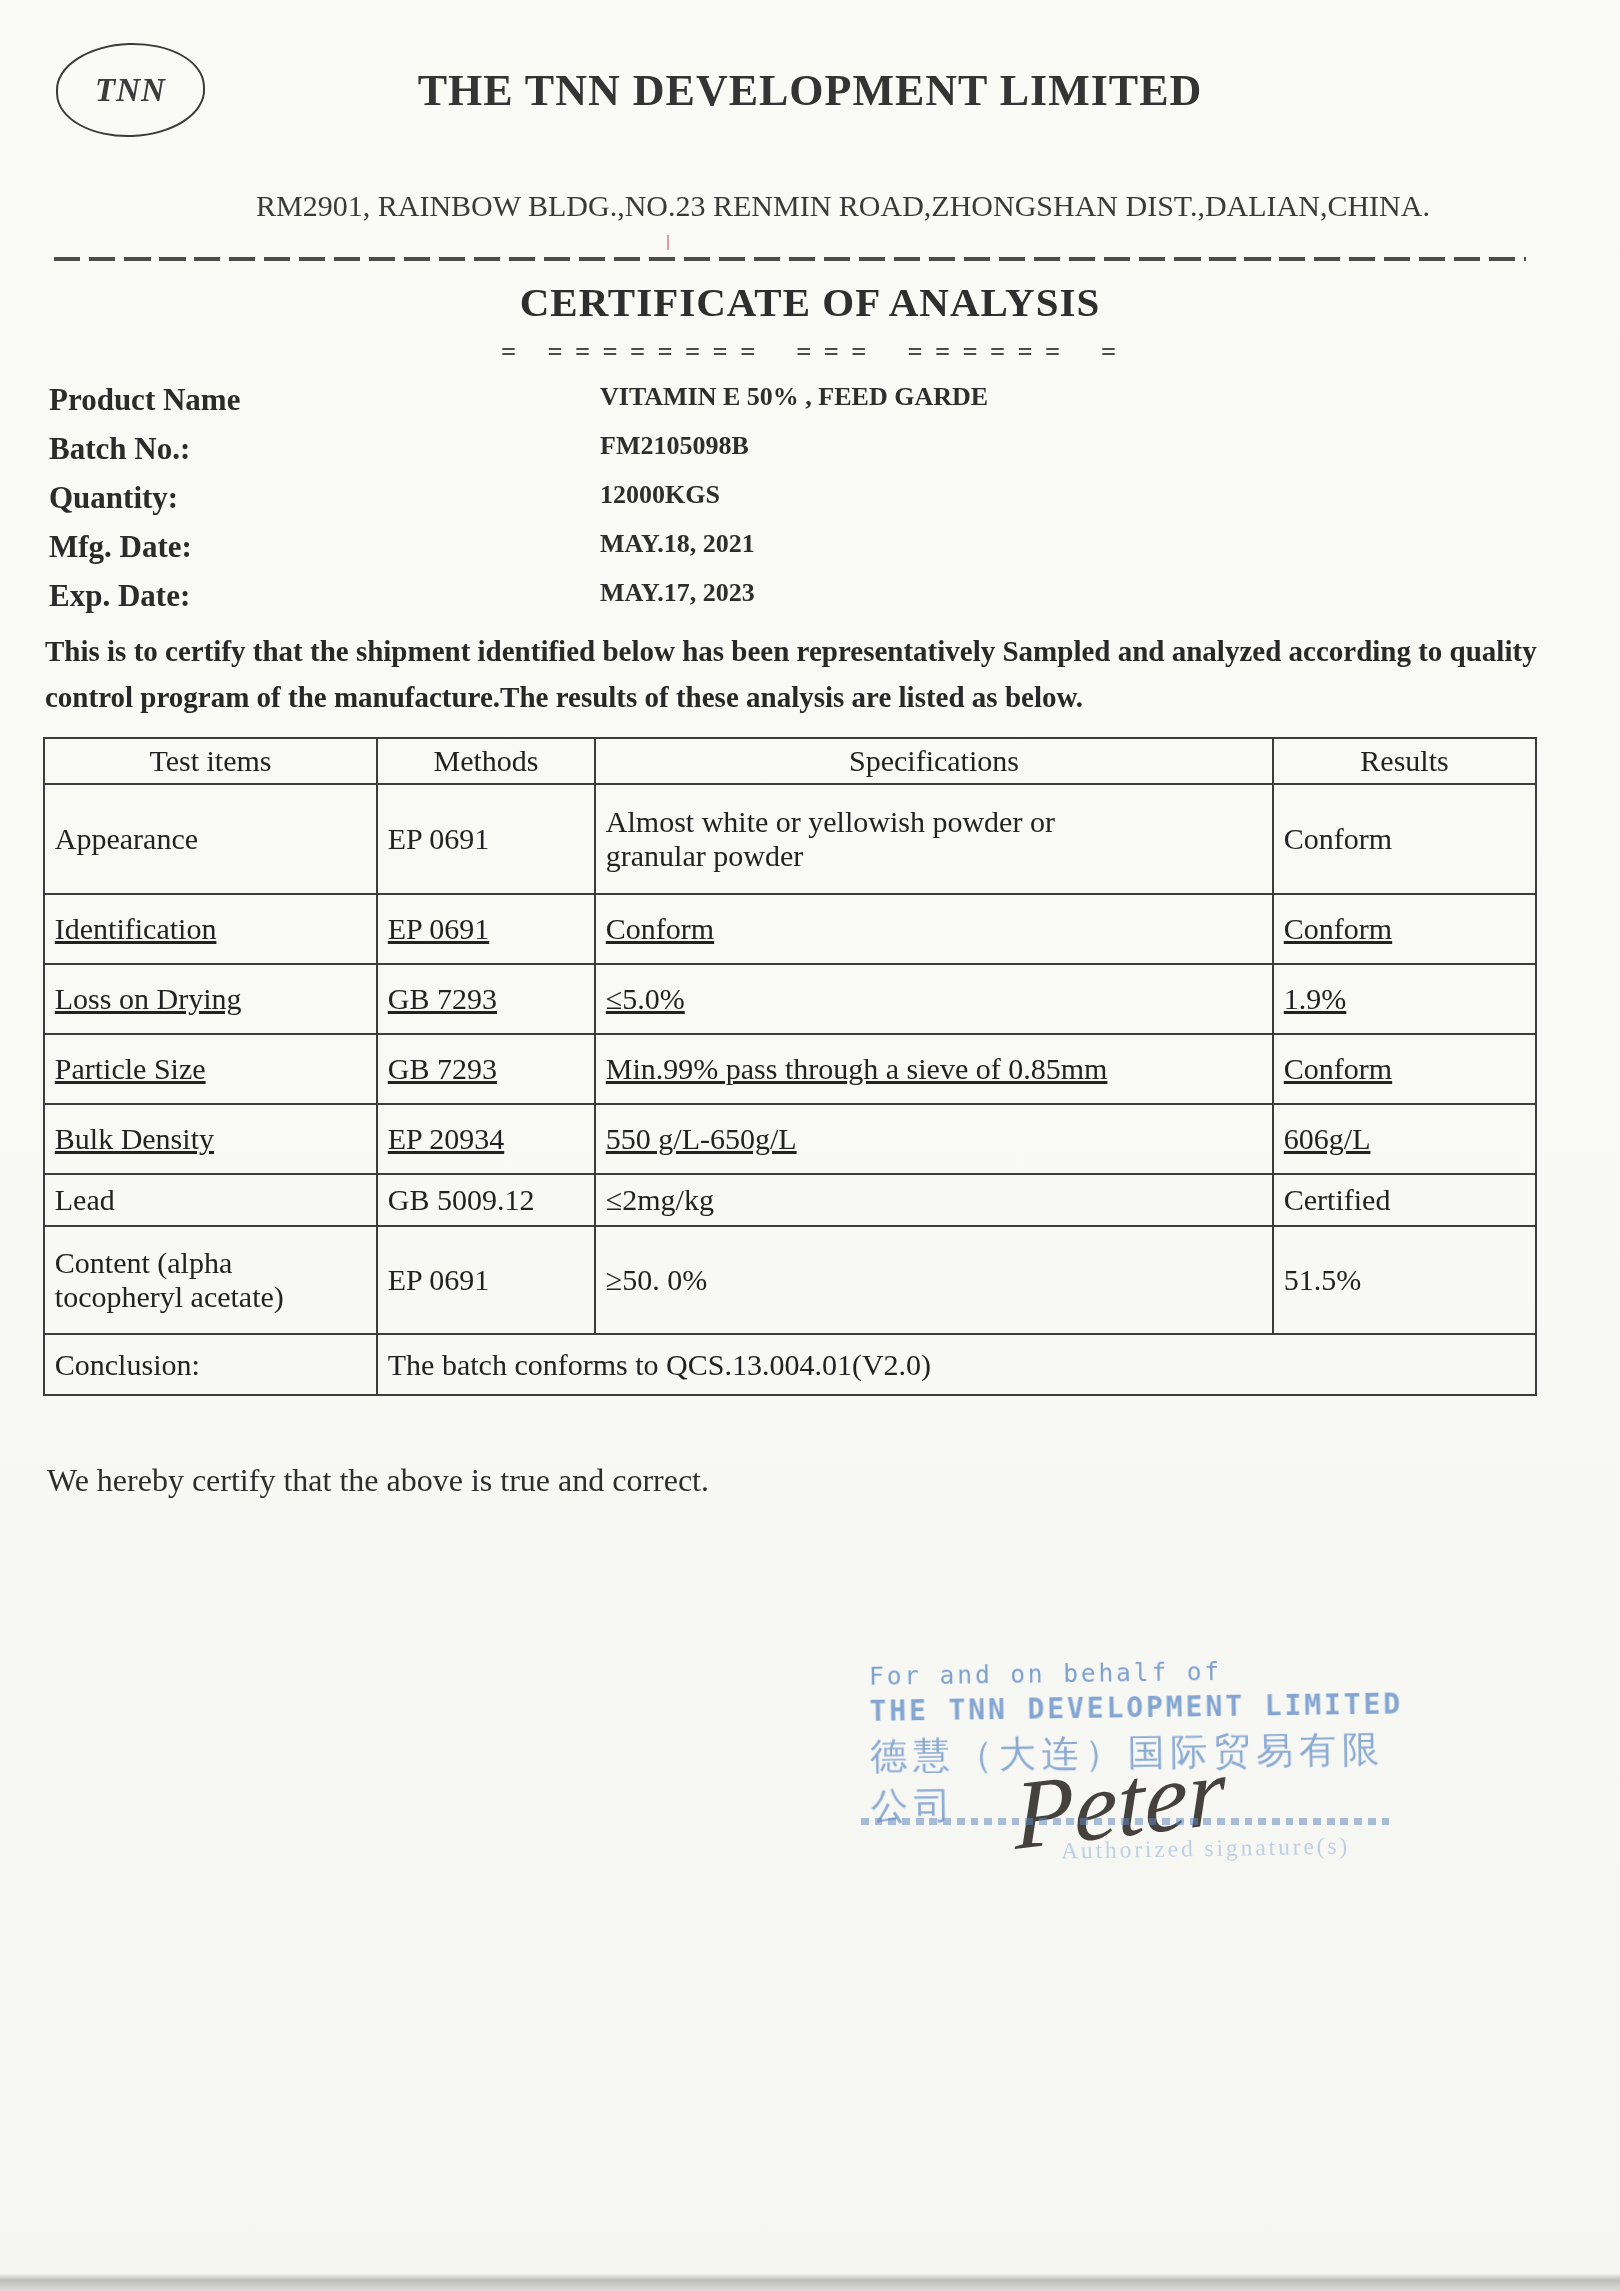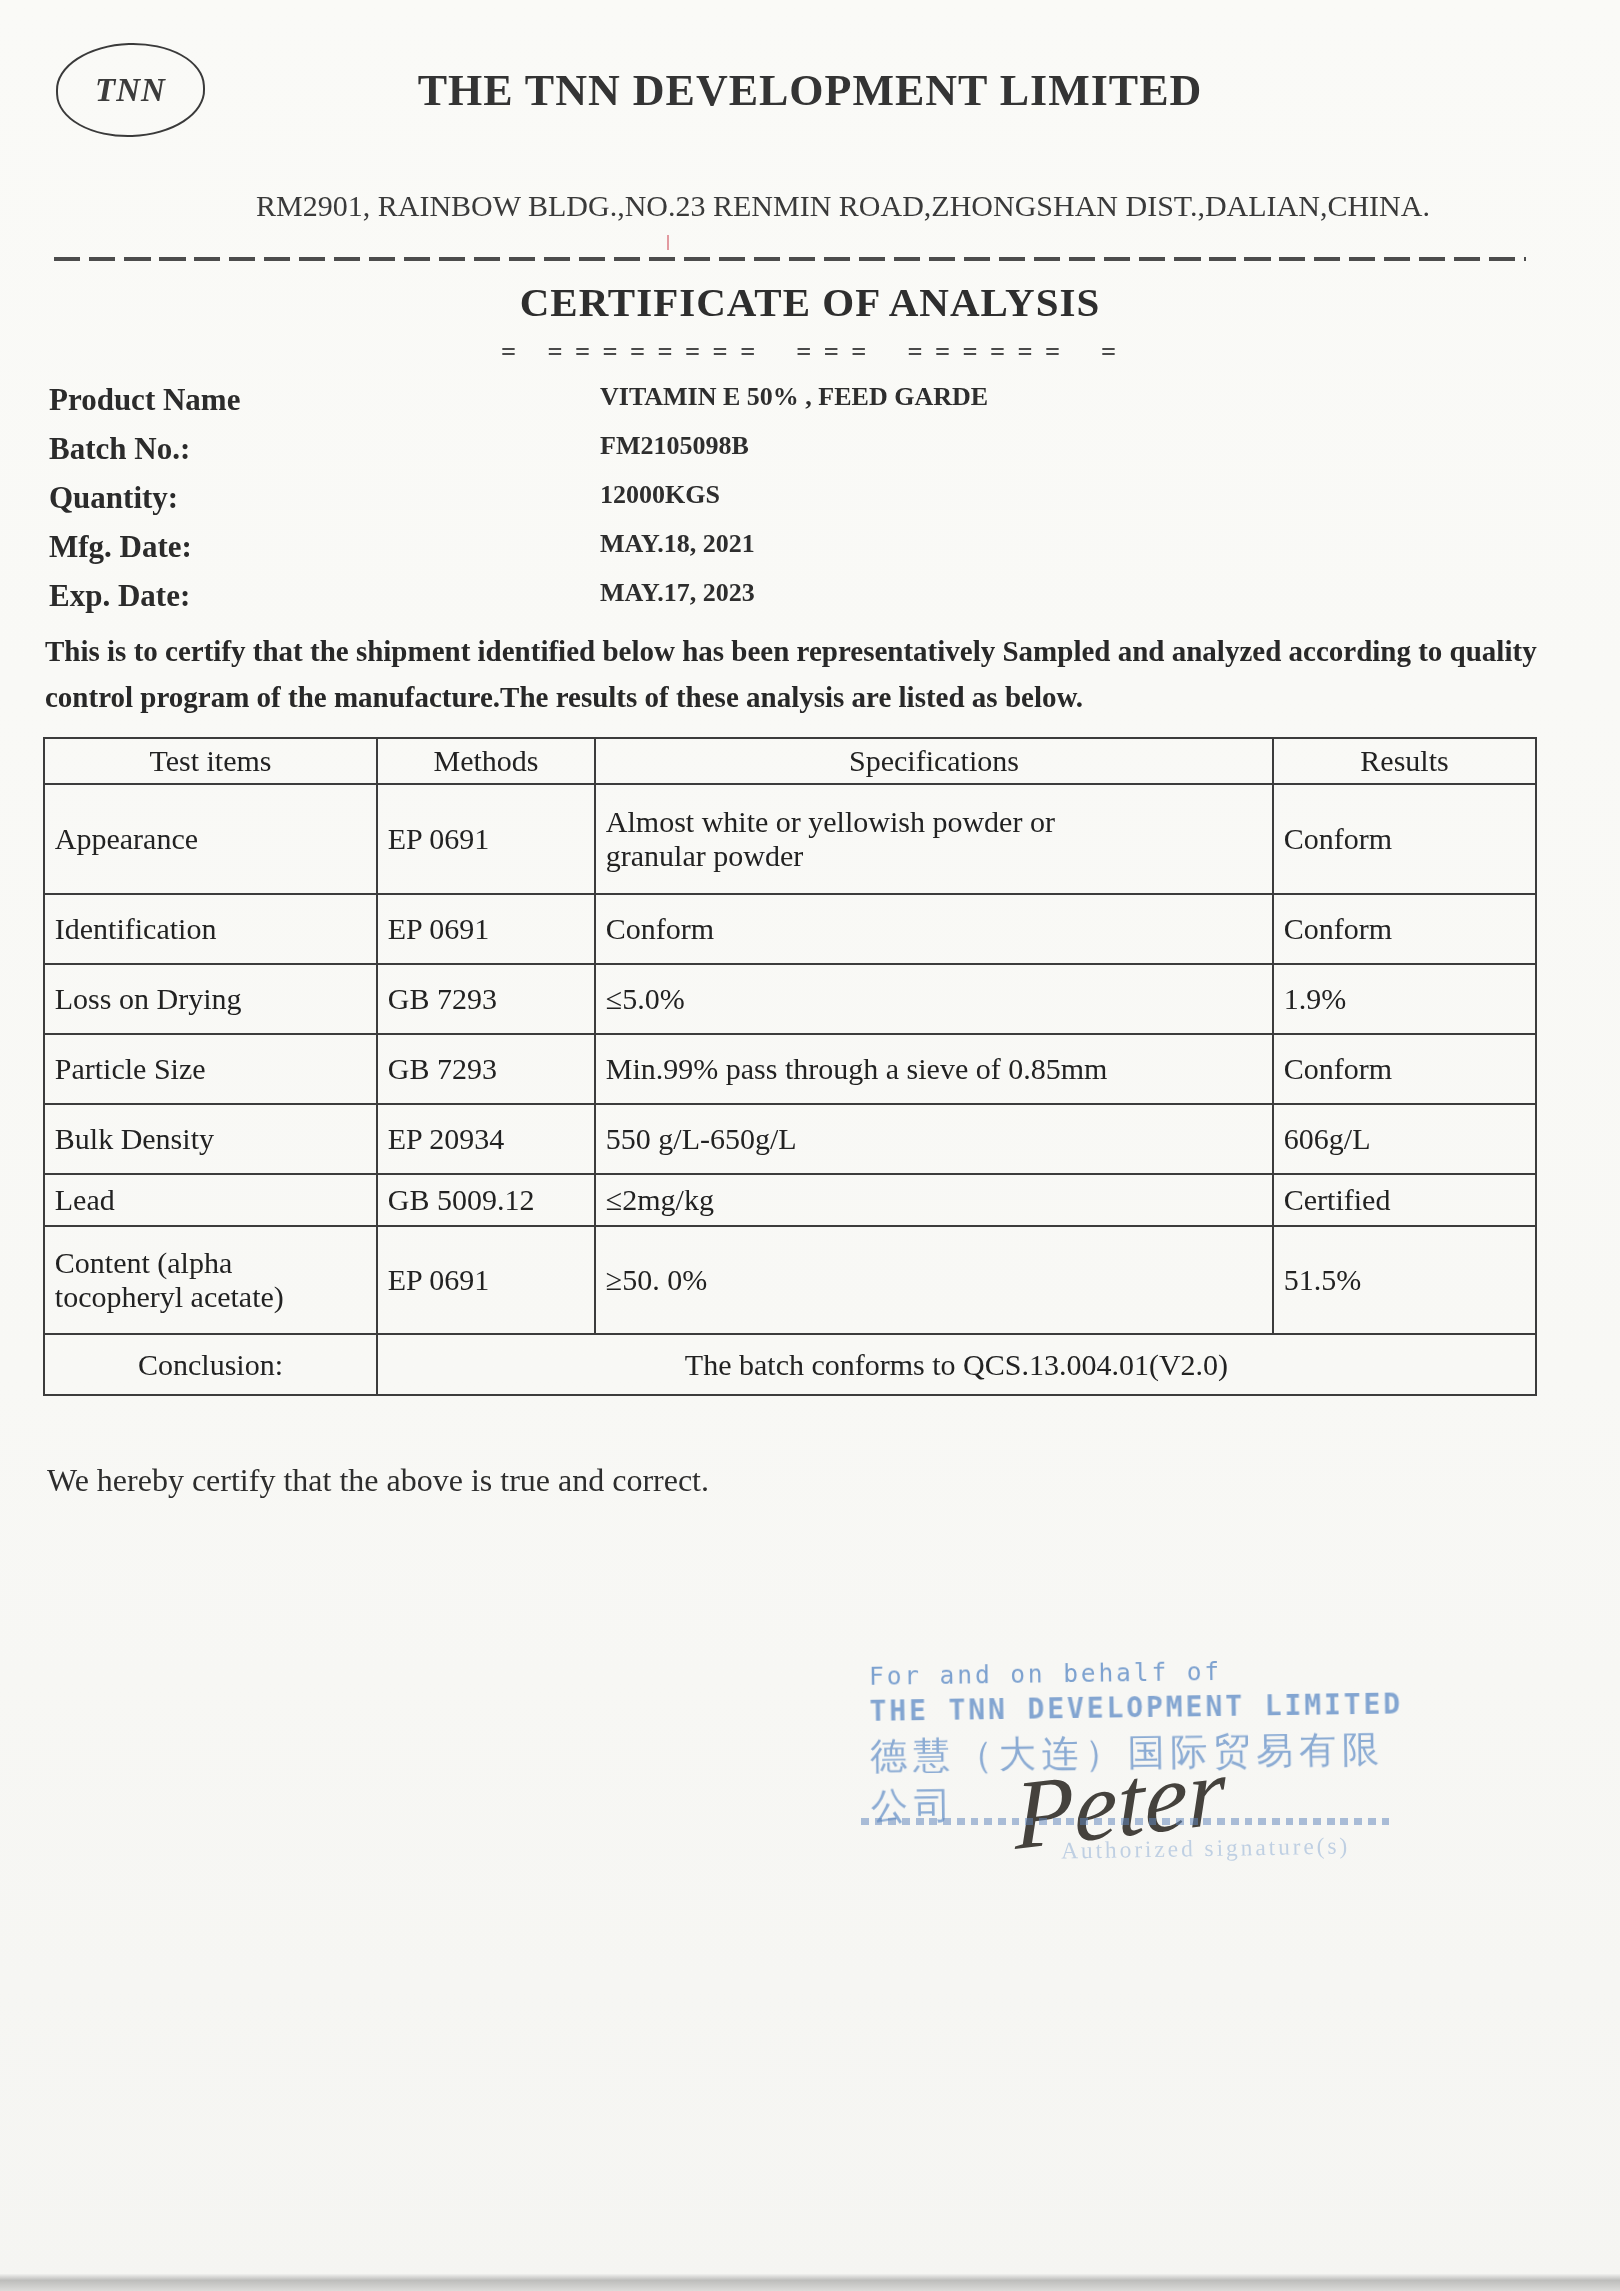--- a/index.html
+++ b/index.html
@@ -85,24 +85,24 @@
     font-size: 30px; font-weight: normal; color: #222;
     padding: 3.9px 9.8px;
     vertical-align: middle;
     text-align: left;
     overflow: hidden;
   }
   table.coa th { text-align: center; height: 46px; border-bottom-width: 2.9px; }
   col.c1 { width: 333px; } col.c2 { width: 218px; }
   col.c3 { width: 678px; } col.c4 { width: 263px; }
   tr.r-appearance td { height: 110px; }
-  tr.r-std td { height: 70px; }
+  tr.r-std td { height: 70px; text-decoration: underline; }
   tr.r-lead td { height: 52px; }
   tr.r-content td { height: 108px; }
-  tr.r-conclusion td { height: 61px; text-align: center; }
+  tr.r-conclusion td { height: 61px; }
   .prewrap { white-space: pre-line; }
   
   .certify-footer {
     position: absolute; top: 1462px; left: 47px;
     font-size: 32px; color: #2d2d2d;
   }
   .stamp-block {
     position: absolute; top: 1658px; left: 870px; width: 549px;
     transform: rotate(-0.8deg);
     color: #6792c9;

